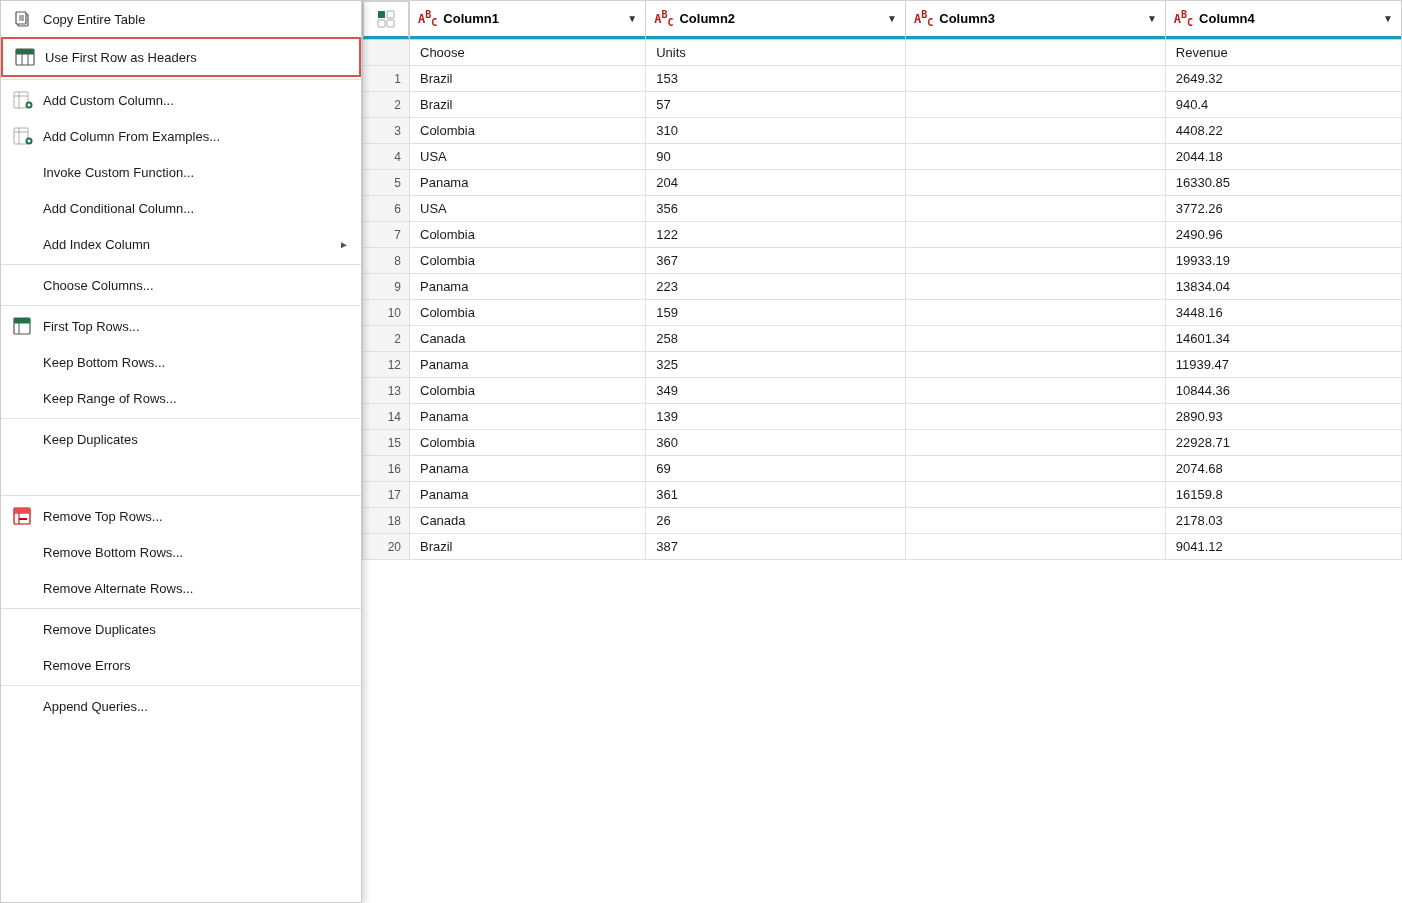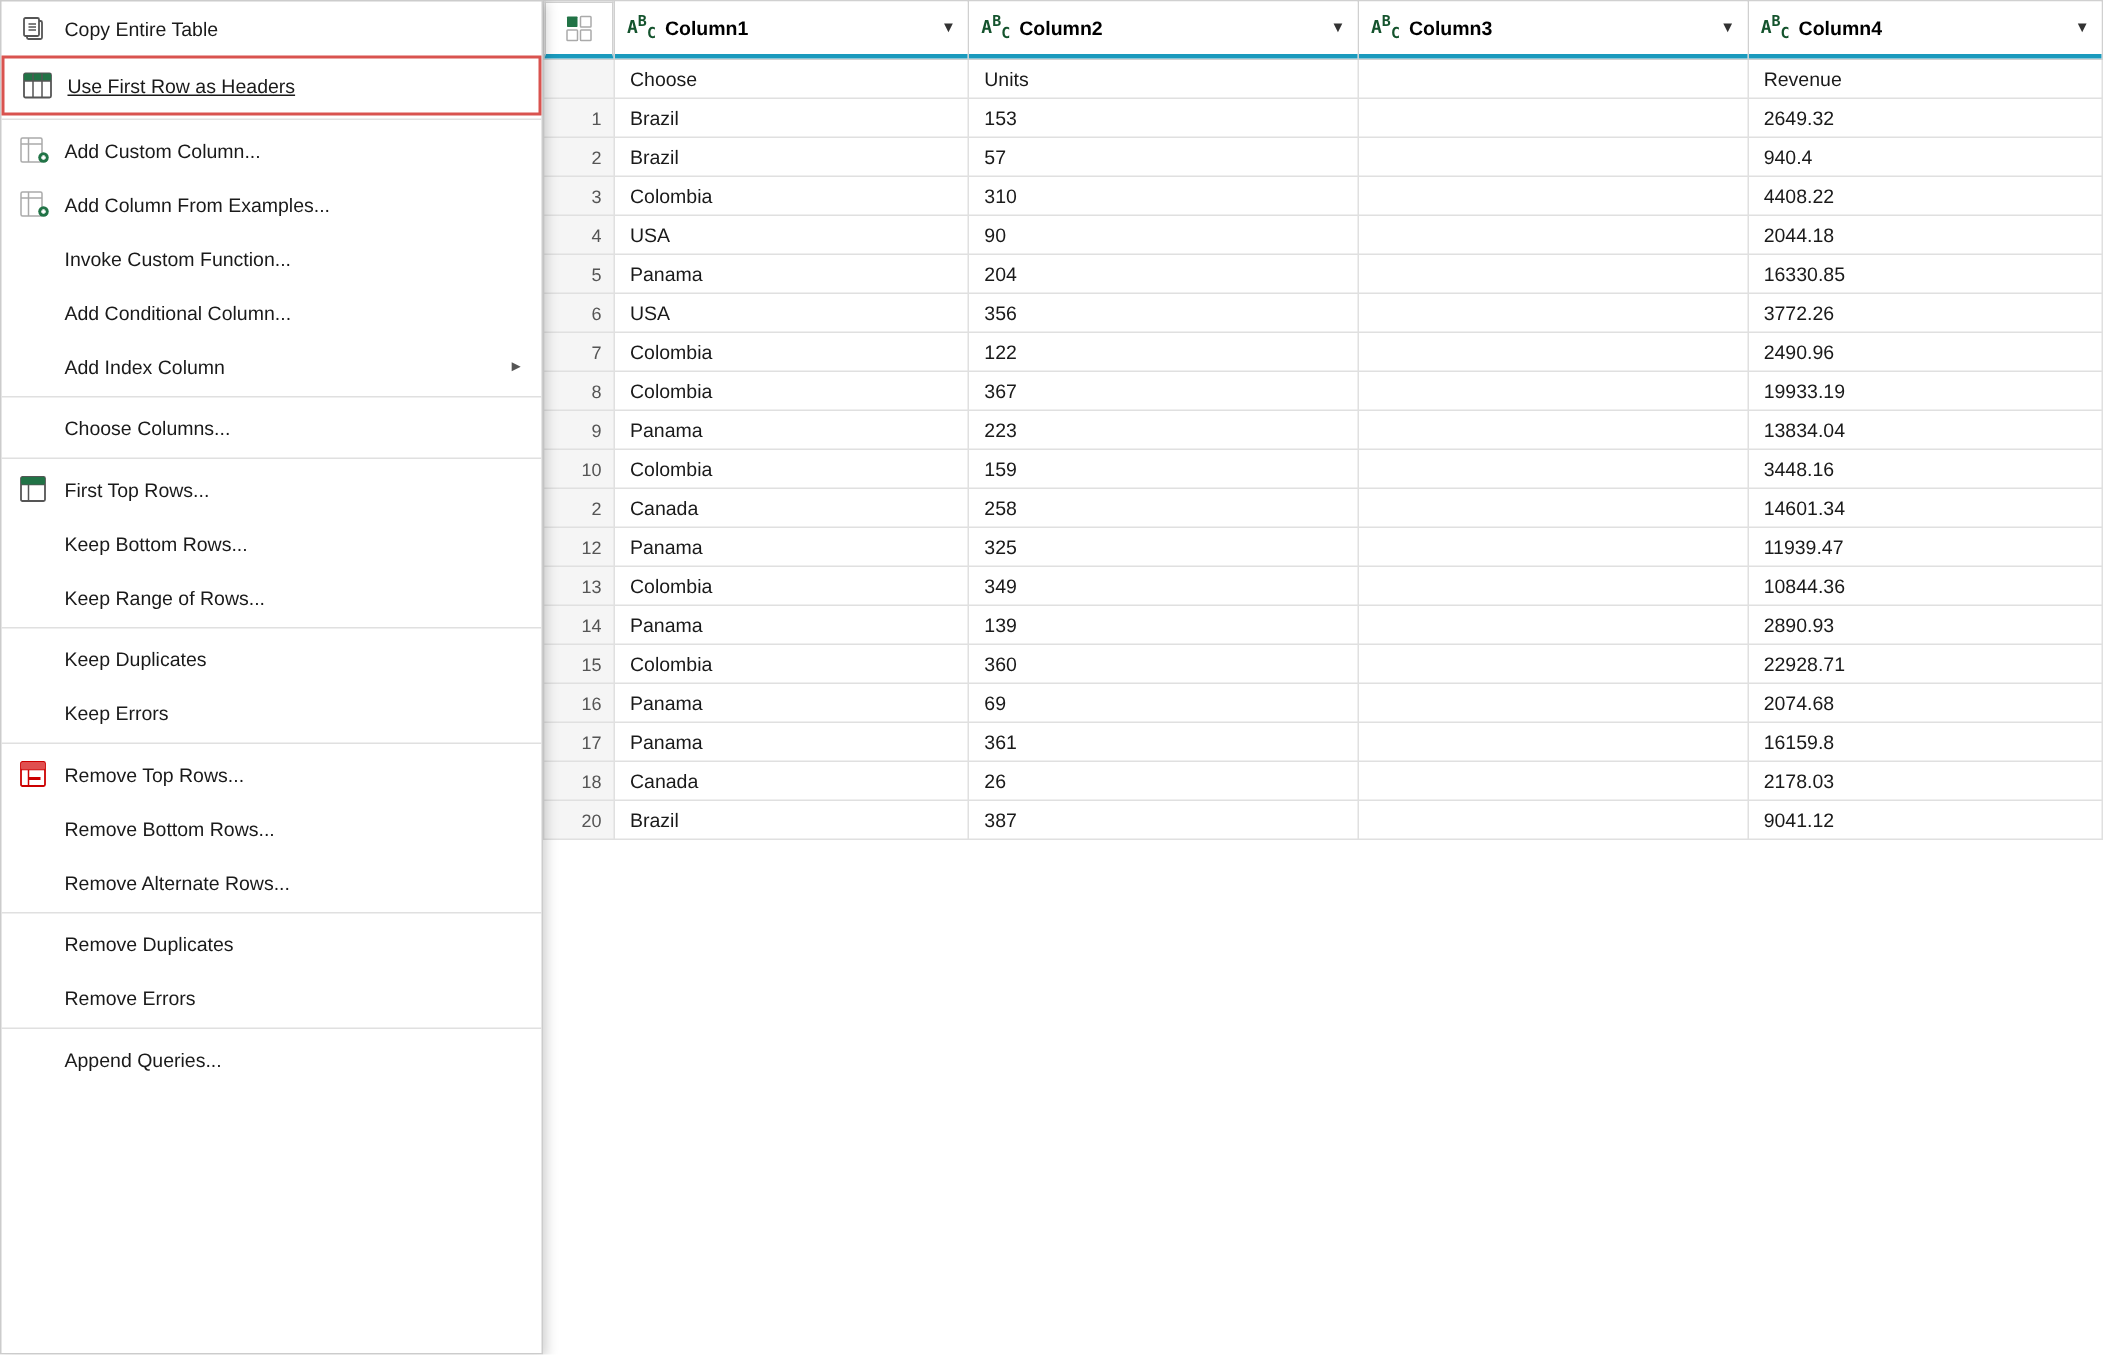--- a/index.html
+++ b/index.html
@@ -35,21 +35,20 @@
       align-items: center;
       padding: 6px 12px 6px 10px;
       cursor: pointer;
       min-height: 32px;
       color: #1a1a1a;
     }
 
     .menu-item.highlighted {
       border: 2px solid #d9534f;
       background: #fff;
-      text-decoration: underline;
     }
 
     .menu-item .icon {
       width: 24px;
       height: 24px;
       margin-right: 8px;
       flex-shrink: 0;
       display: flex;
       align-items: center;
       justify-content: center;
@@ -104,21 +103,21 @@
       padding: 4px 8px;
       gap: 6px;
       background: #fff;
       border-bottom: 3px solid #1a9abd;
       min-height: 38px;
       font-weight: 600;
       white-space: nowrap;
     }
 
     .col-header .type-icon {
-      color: #14532d;
+      color: #b91c1c;
       font-size: 12px;
       font-family: monospace;
     }
 
     .col-header .dropdown-btn {
       margin-left: auto;
       cursor: pointer;
       color: #333;
       font-size: 10px;
     }
@@ -247,21 +246,20 @@
         <span class="icon" style="width:24px;margin-right:8px;"></span>
         <span class="label">Keep Range of Rows...</span>
       </div>
       <div class="menu-divider"></div>
       <div class="menu-item">
         <span class="icon" style="width:24px;margin-right:8px;"></span>
         <span class="label">Keep Duplicates</span>
       </div>
       <div class="menu-item">
         <span class="icon" style="width:24px;margin-right:8px;"></span>
-        <span class="label">Keep Errors</span>
       </div>
       <div class="menu-divider"></div>
       <div class="menu-item">
         <span class="icon">
           <svg width="20" height="18" viewBox="0 0 20 18">
             <rect x="1" y="1" width="16" height="16" rx="1" fill="none" stroke="#c00" stroke-width="1.2"></rect>
             <line x1="1" y1="6" x2="17" y2="6" stroke="#c00" stroke-width="1"></line>
             <line x1="6" y1="1" x2="6" y2="17" stroke="#c00" stroke-width="1"></line>
             <rect x="1" y="1" width="16" height="5" rx="1" fill="#e05050"></rect>
             <line x1="6" y1="12" x2="14" y2="12" stroke="#c00" stroke-width="2"></line>

